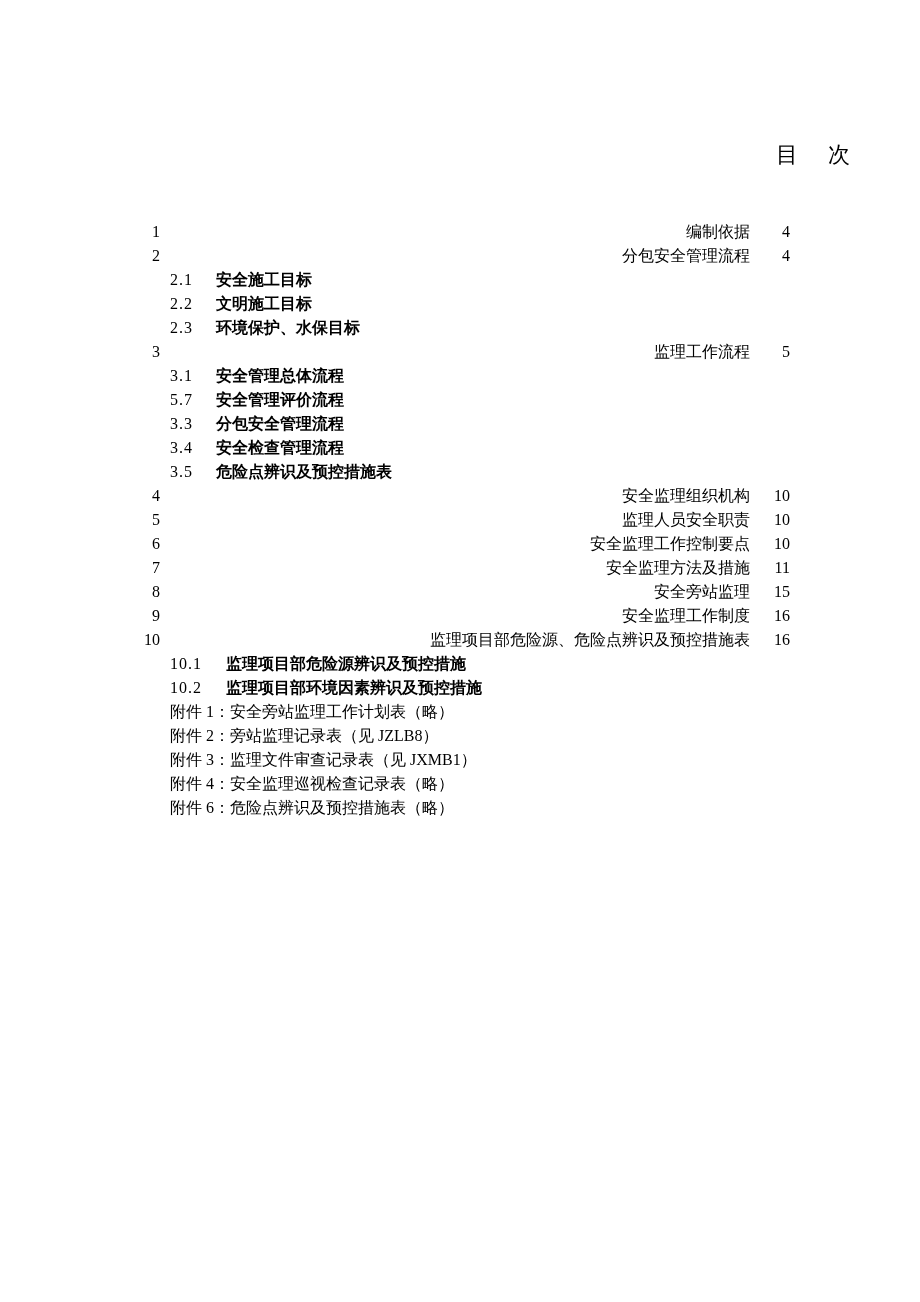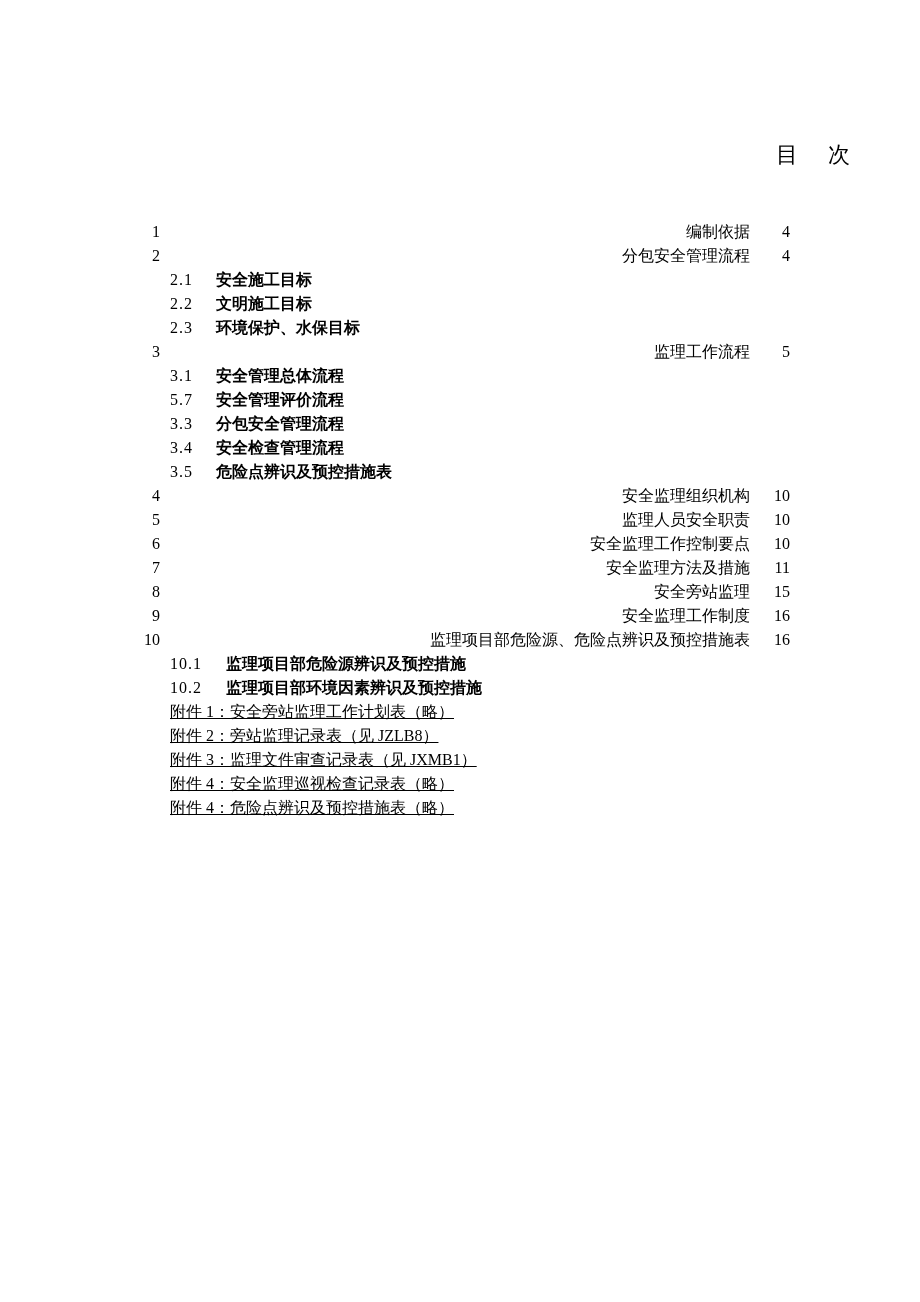--- a/index.html
+++ b/index.html
@@ -66,21 +66,20 @@
       letter-spacing: 1px;
     }
     .sub-label {
       flex: 1;
       font-weight: bold;
     }
     .attach-row {
       font-size: 16px;
       line-height: 24px;
       padding-left: 40px;
-      text-decoration: underline;
     }
   </style>
 </head>
 <body>
 
 <div class="page">
   <div class="title">目次</div>
   <div class="toc" id="toc">
       <div class="row">
         <div class="num-col">1</div>
@@ -169,15 +168,15 @@
         <div class="sub-label">监理项目部危险源辨识及预控措施</div>
       </div>
       <div class="sub-row">
         <div class="sub-num-wide">10.2</div>
         <div class="sub-label">监理项目部环境因素辨识及预控措施</div>
       </div>
       <div class="attach-row">附件 1：安全旁站监理工作计划表（略）</div>
       <div class="attach-row">附件 2：旁站监理记录表（见 JZLB8）</div>
       <div class="attach-row">附件 3：监理文件审查记录表（见 JXMB1）</div>
       <div class="attach-row">附件 4：安全监理巡视检查记录表（略）</div>
-      <div class="attach-row">附件 4：危险点辨识及预控措施表（略）</div>
+      <div class="attach-row">附件 6：危险点辨识及预控措施表（略）</div>
     </div>
 </div>
 
 </body></html>

